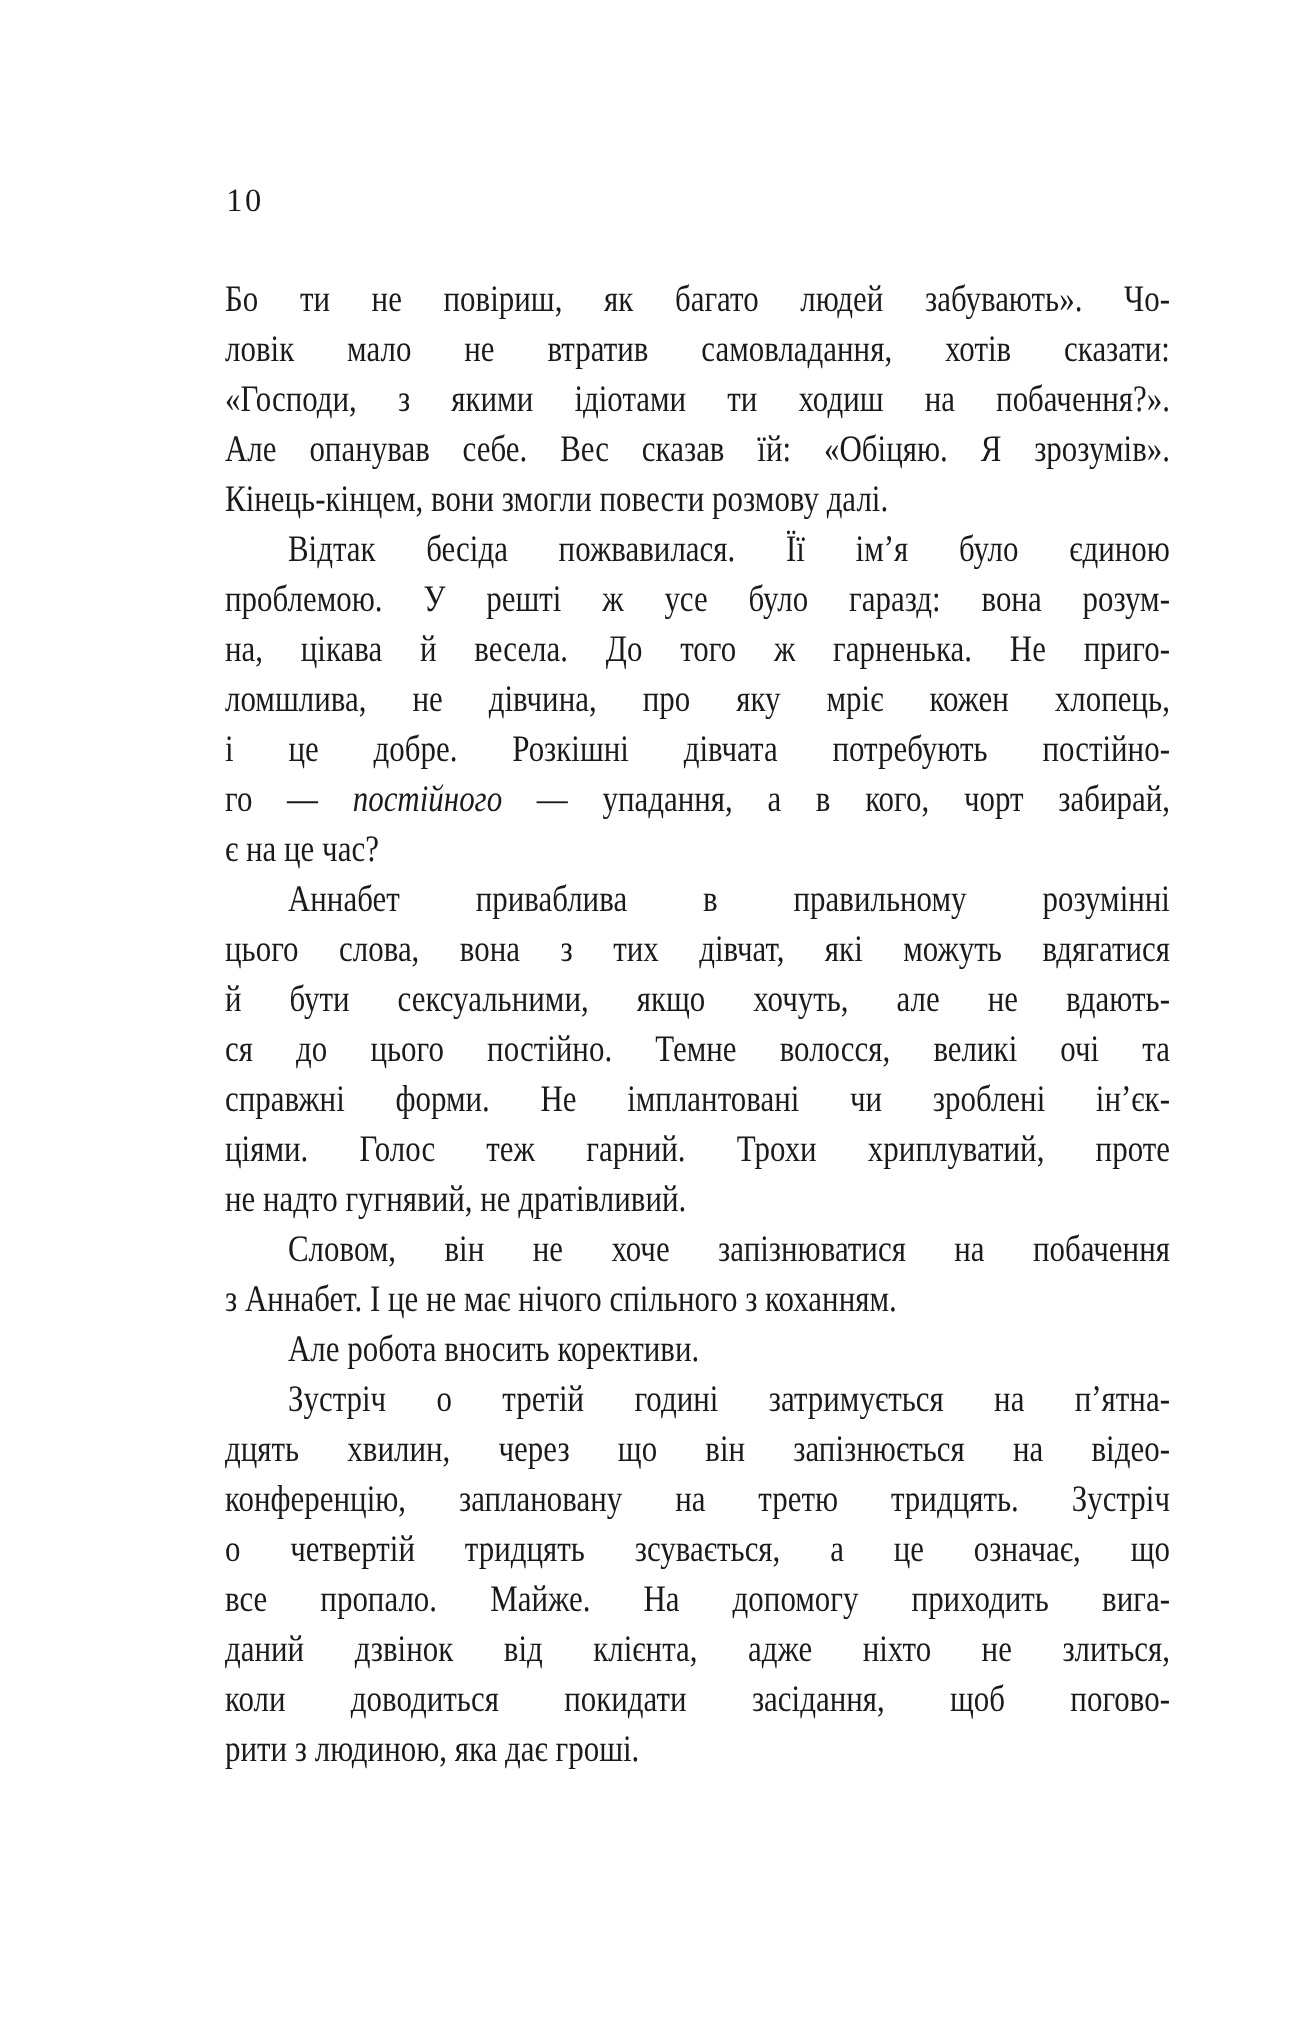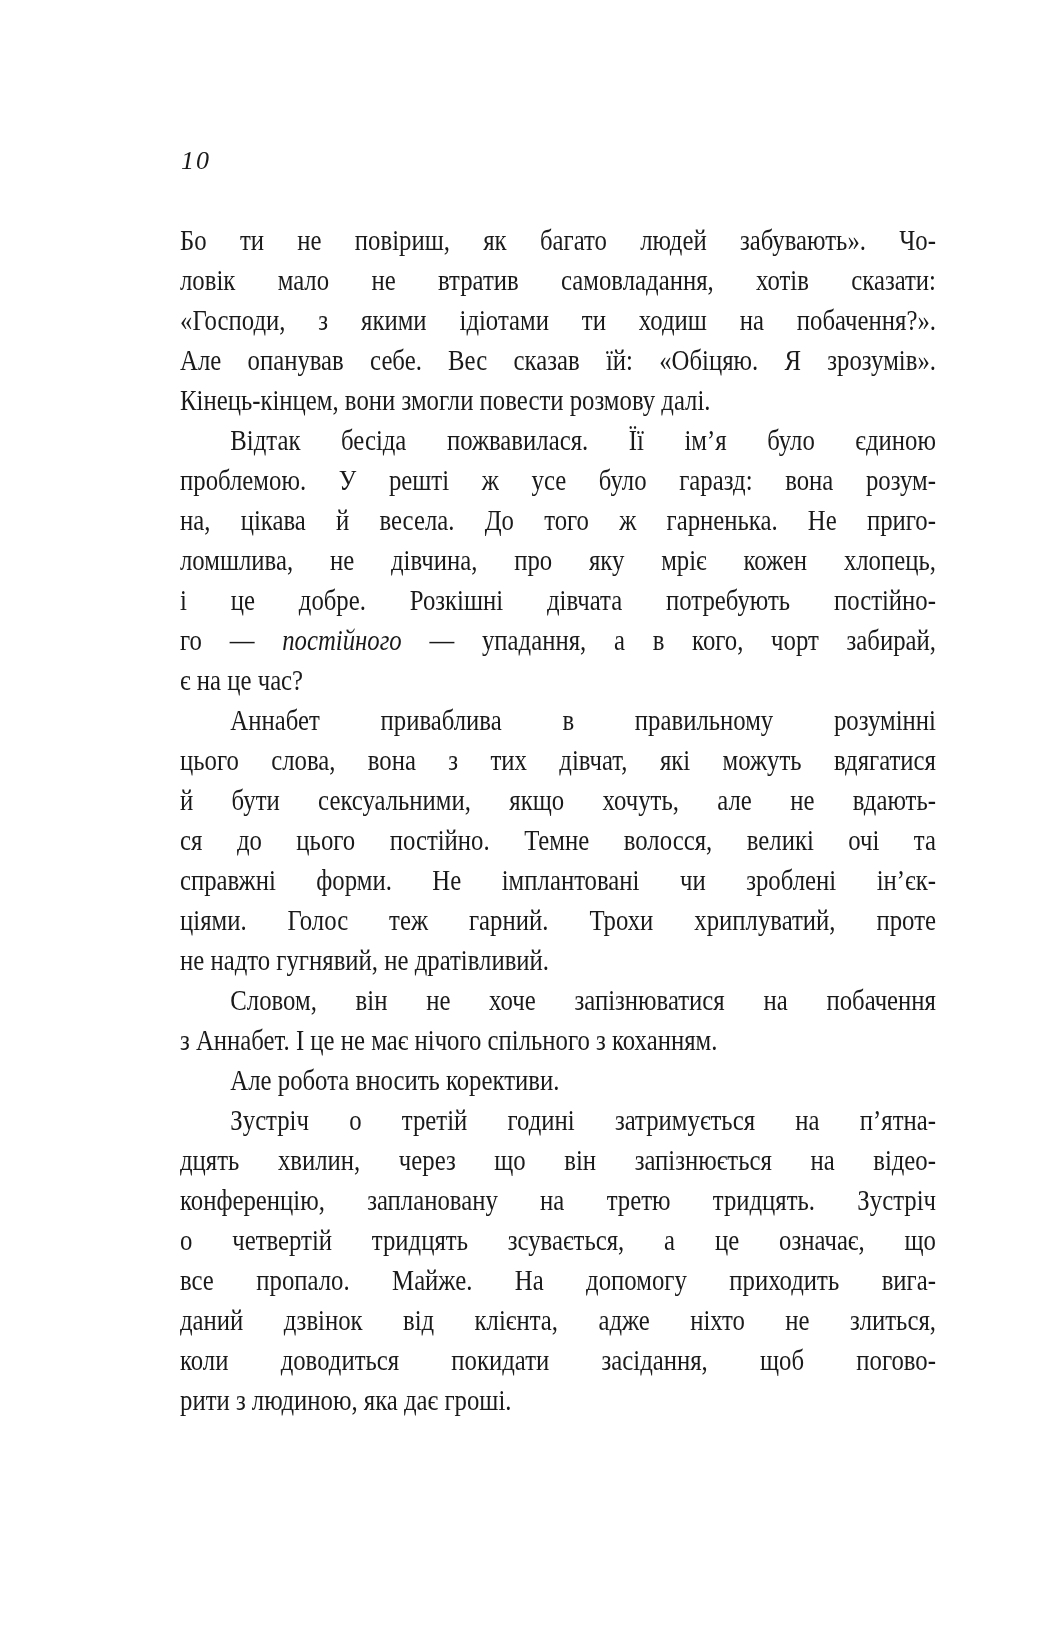--- a/index.html
+++ b/index.html
@@ -17,21 +17,20 @@
     color: #1a1a1a;
   }
   .page-number {
     position: absolute;
     left: 181px;
     top: 148px;
     font-size: 26px;
     line-height: 1;
     letter-spacing: 2px;
     color: #1a1a1a;
-    font-style: italic;
   }
   
   .text-block {
     position: absolute;
     left: 180px;
     top: 220px;
     width: 916px;
     transform: scaleX(0.8253);
     transform-origin: 0 0;
     font-size: 30px;

